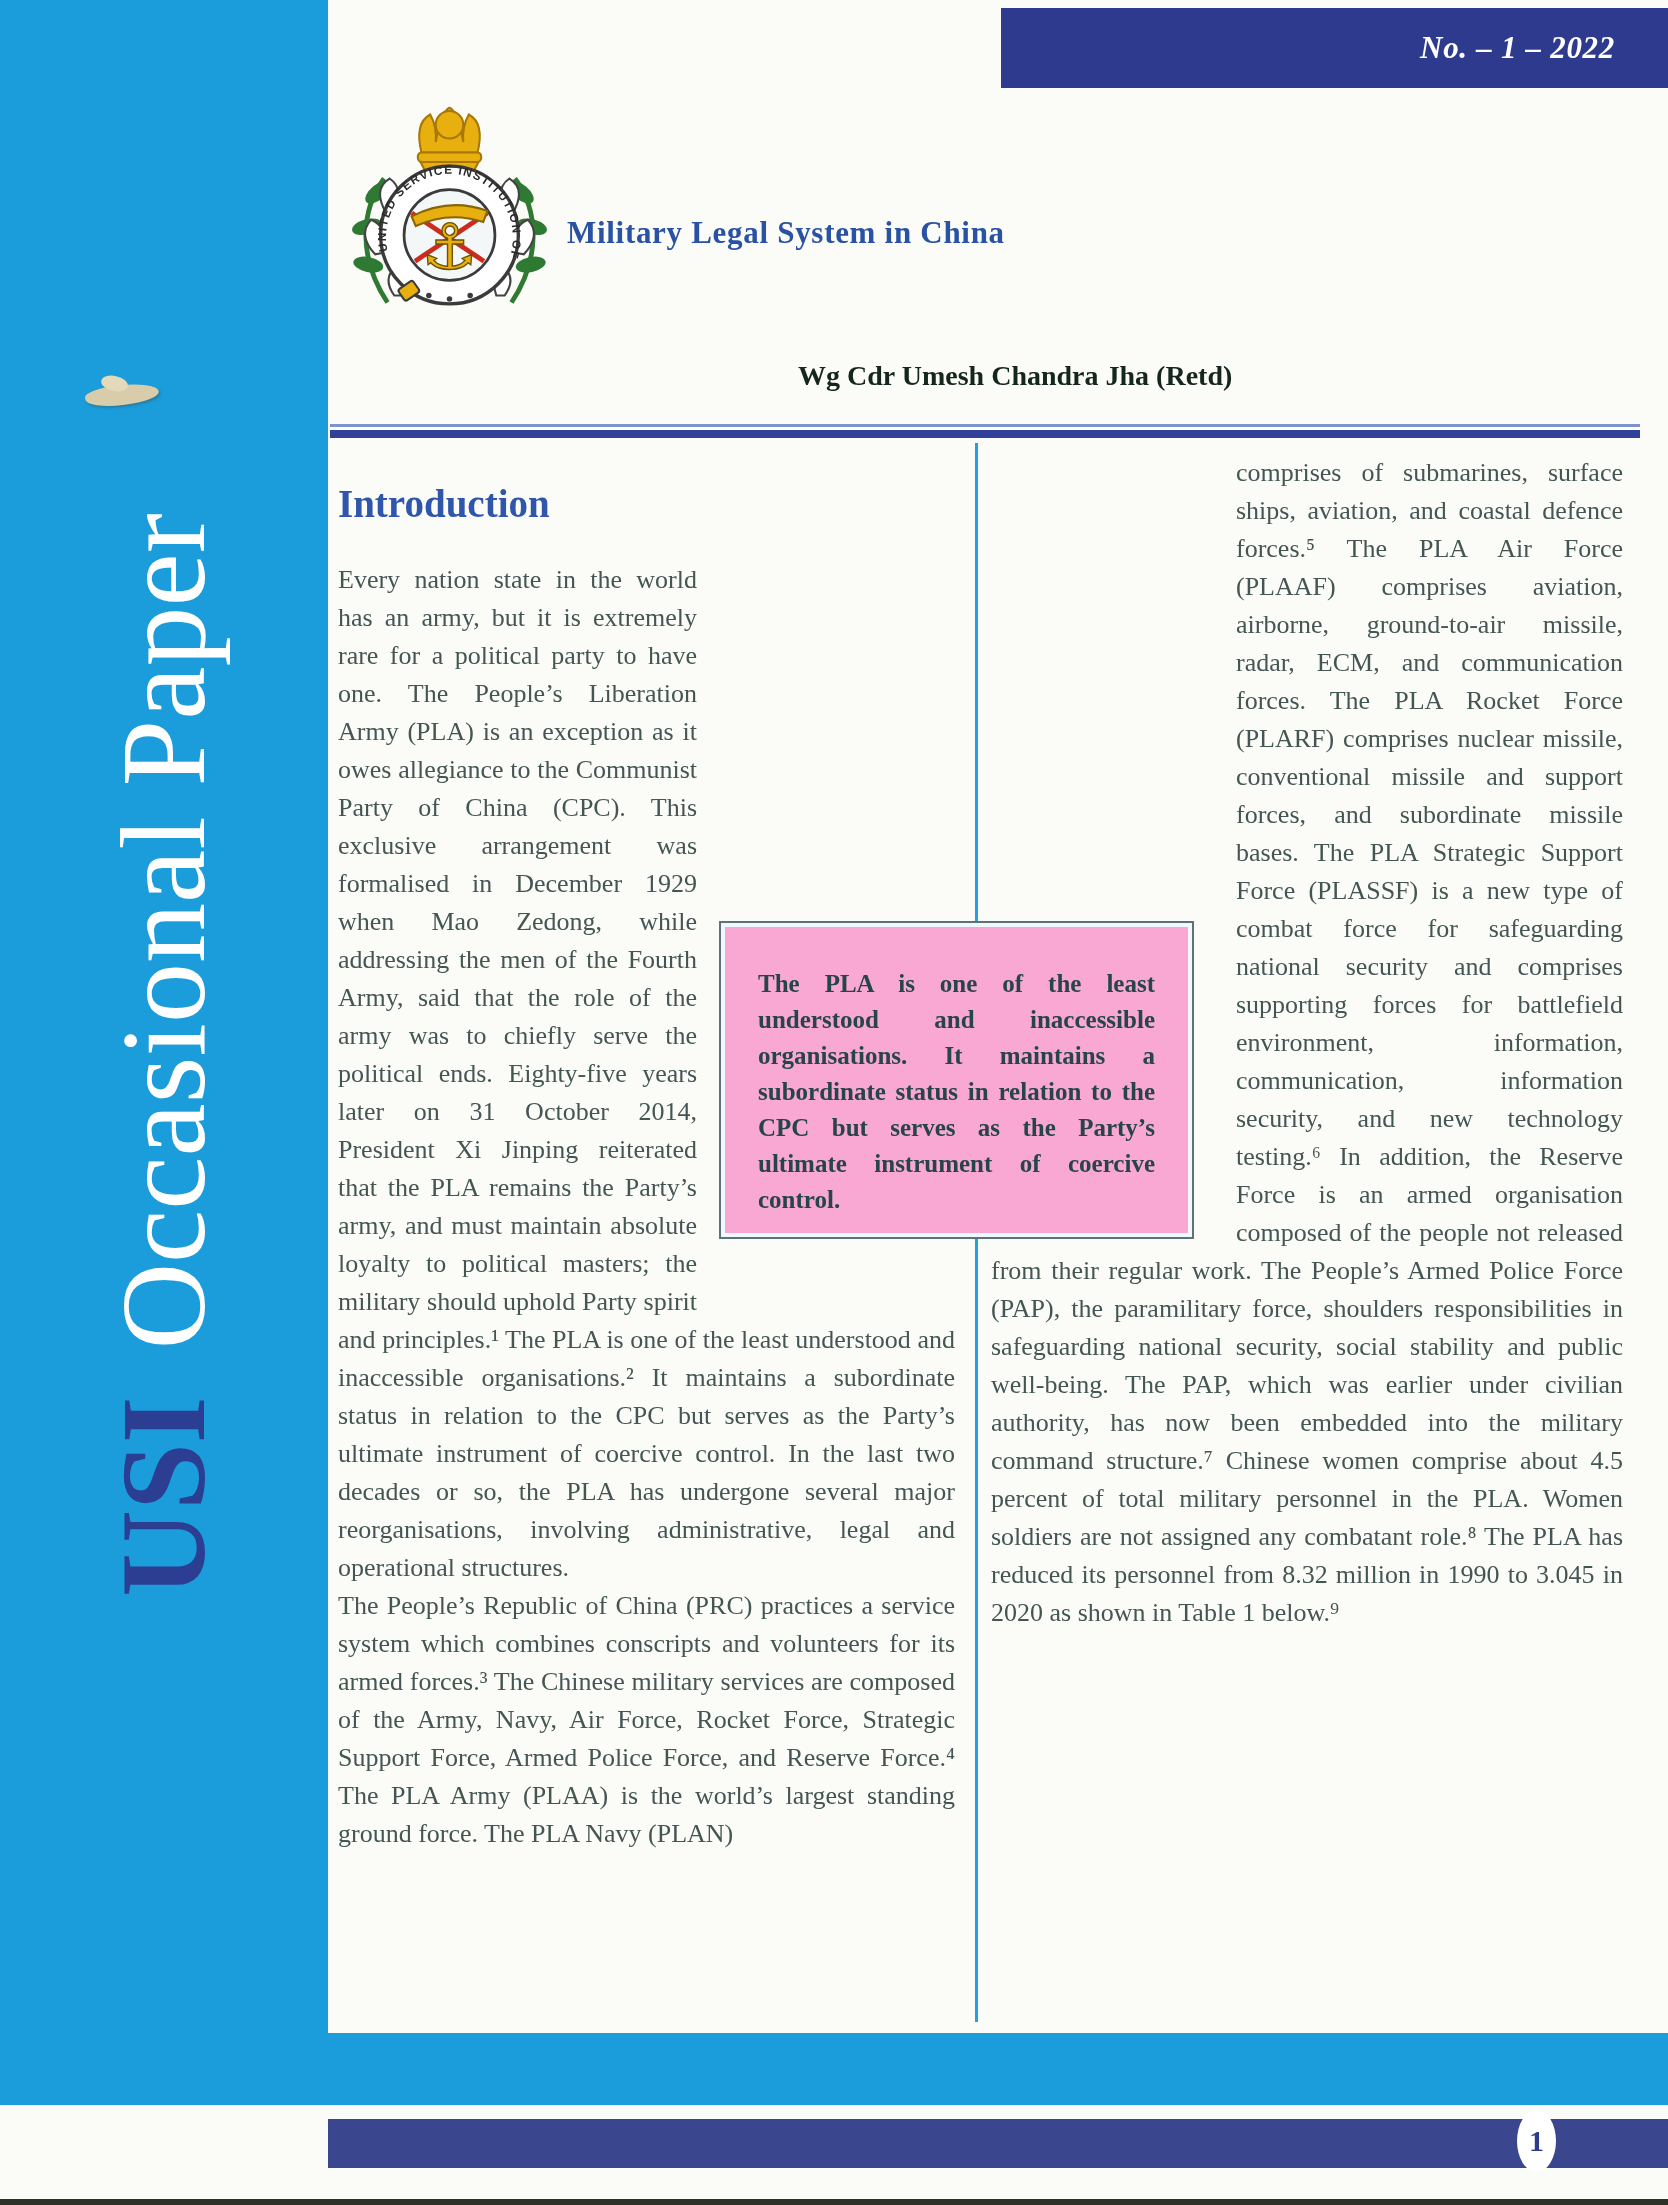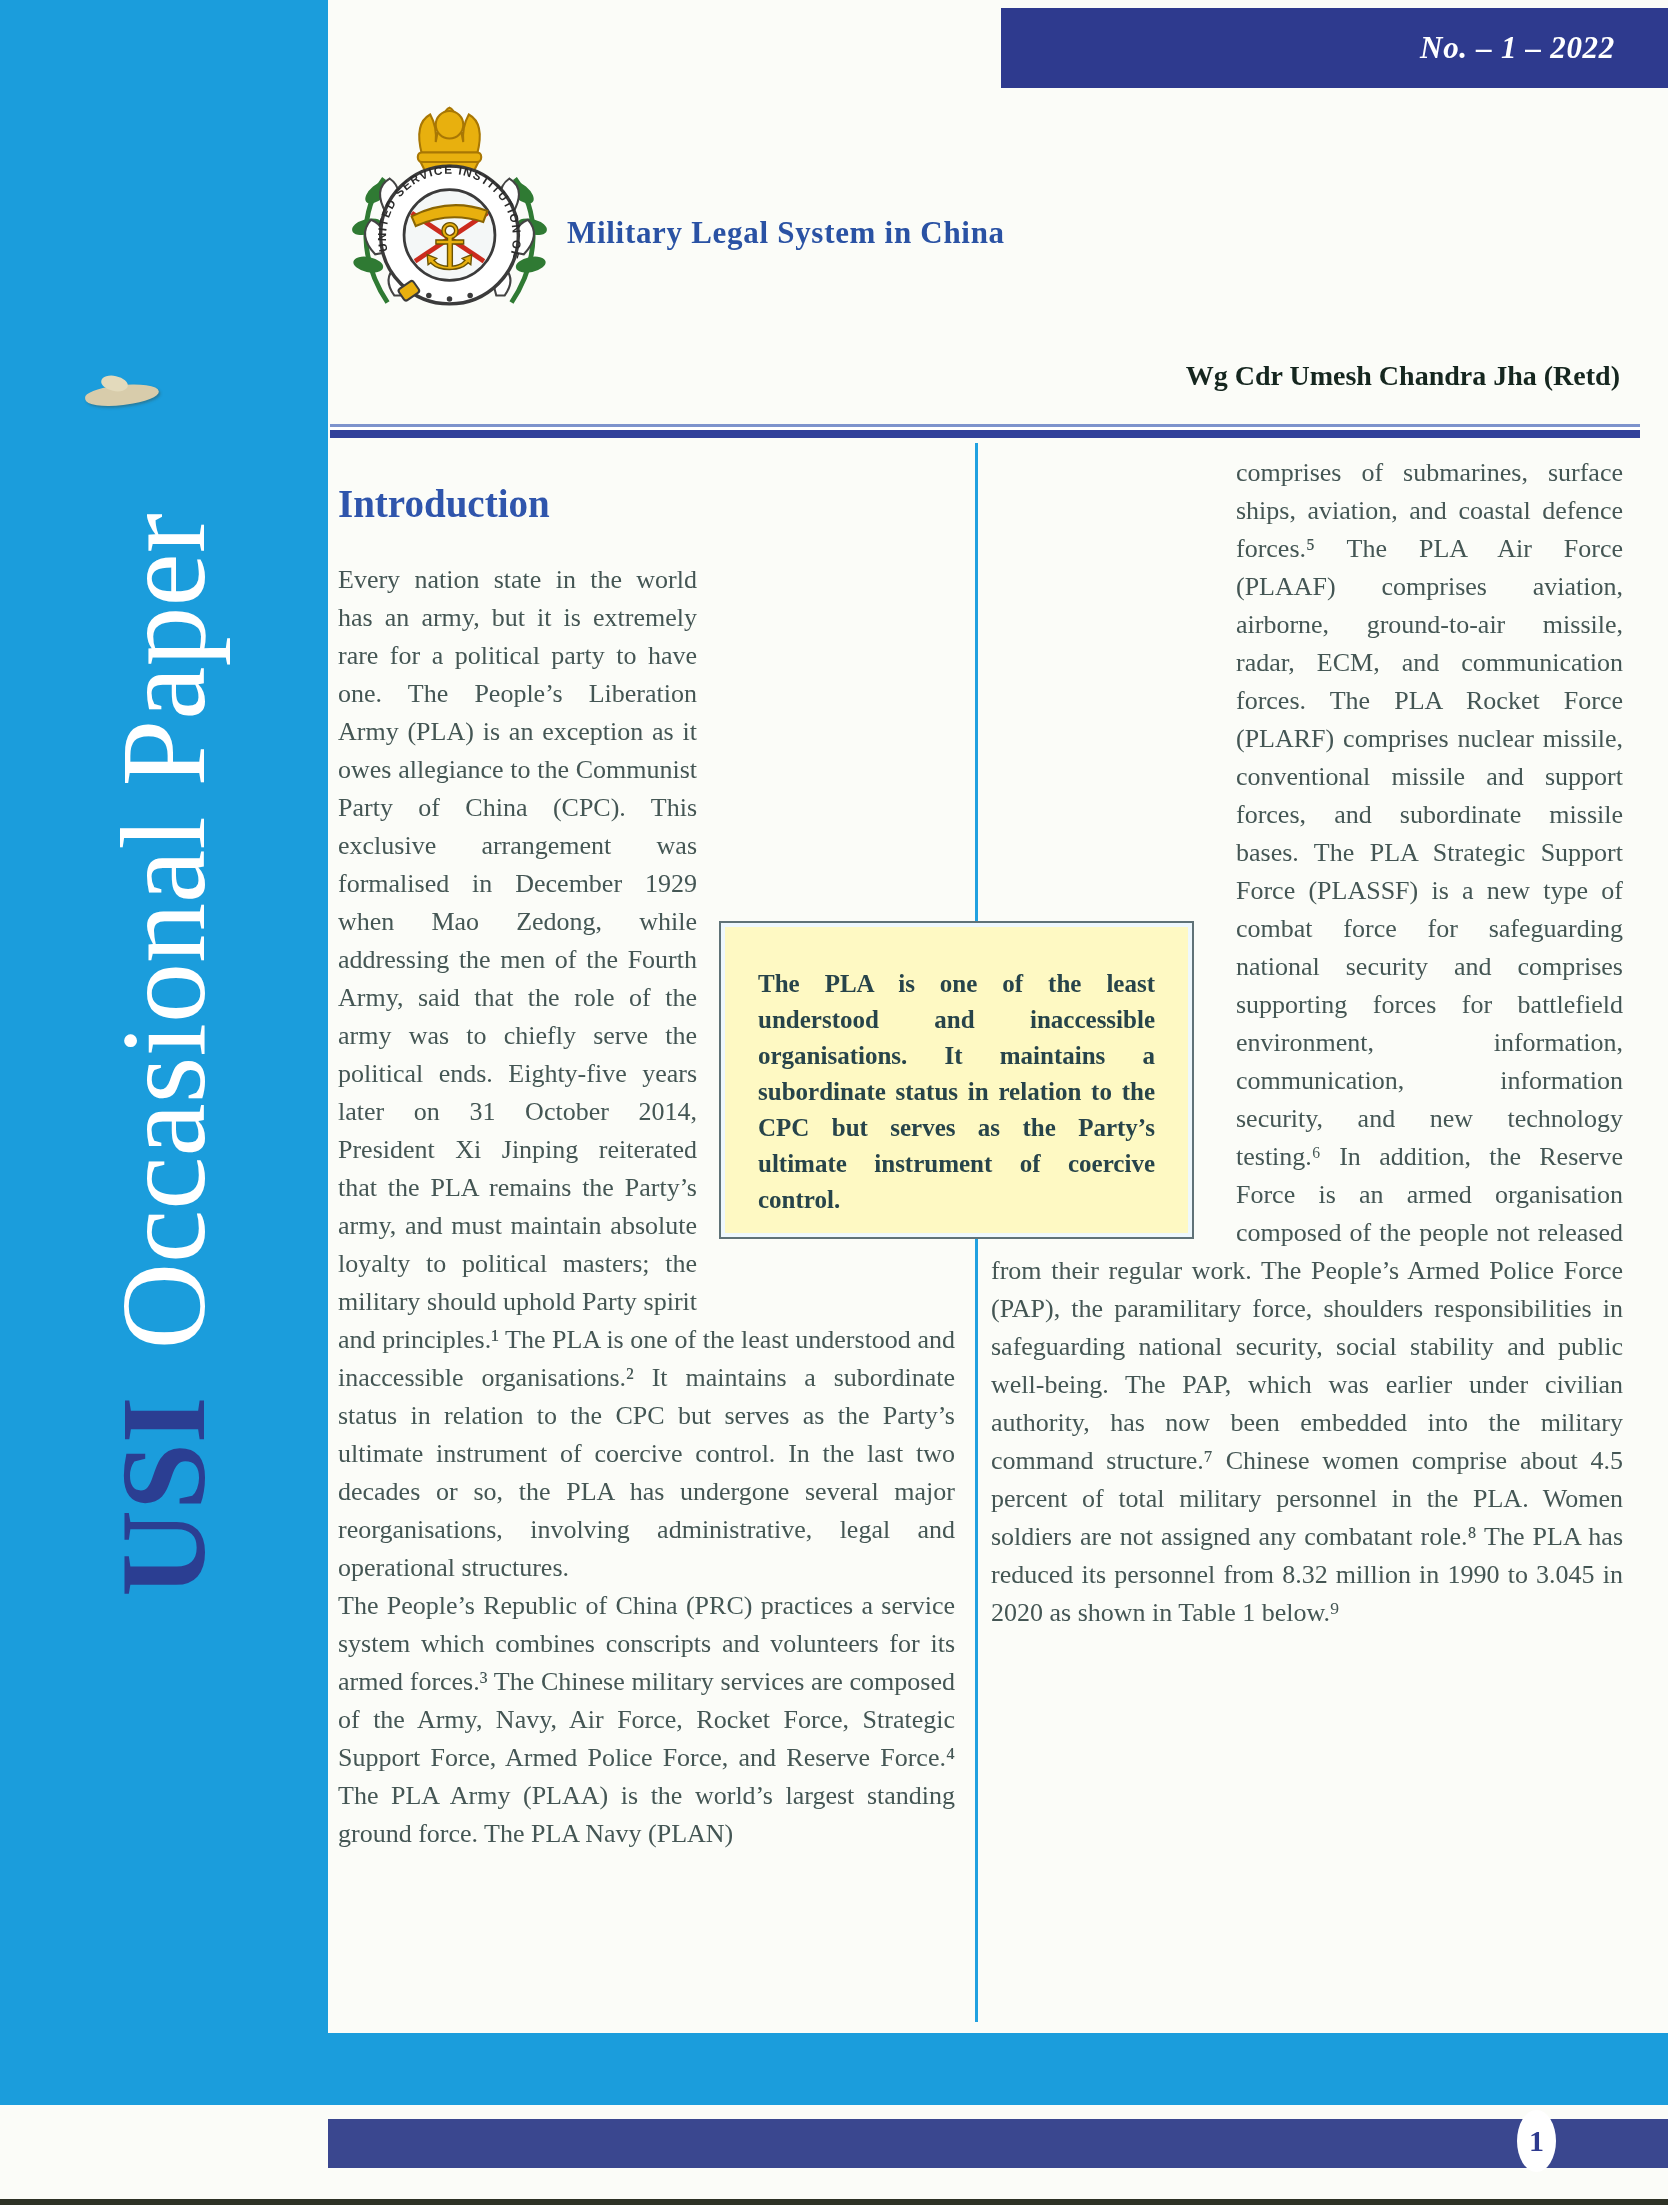--- a/index.html
+++ b/index.html
@@ -38,21 +38,21 @@
   .tape-speck2{
     position:absolute;left:101px;top:376px;width:27px;height:15px;background:#e3dabc;
     border-radius:50%;transform:rotate(12deg);
   }
   
   .doc-title{
     position:absolute;left:567px;top:215px;width:1055px;
     color:#2a52a4;font-size:31px;font-weight:700;letter-spacing:0.7px;
   }
   .author-line{
-    position:absolute;left:798px;top:360px;width:822px;text-align:right;
+    position:absolute;left:798px;top:360px;width:822px;
     color:#15261f;font-size:28px;font-weight:700;
   }
   .header-rule{
     position:absolute;left:330px;top:424px;width:1310px;height:13.5px;
     background:linear-gradient(#7d93cc 0 25%,#ffffff 25% 42%,#31409a 42% 100%);
   }
   .column-divider{position:absolute;left:975px;top:443px;width:3.4px;height:1579px;background:#21a1e0;}
   
   .col{position:absolute;color:#445654;font-size:26px;line-height:38px;text-align:justify;}
   .col-left{left:338px;top:468px;width:617px;margin-top:15px;}
@@ -61,21 +61,21 @@
     color:#2f55ac;font-size:39px;font-weight:700;line-height:1.1;
     margin:0 0 35px 0;text-align:left;
   }
   .section-heading.second{margin-top:60px;margin-bottom:39px;}
   .body-par{margin:0;}
   .float-spacer-right{float:right;width:258px;height:417px;margin-top:341px;}
   .float-spacer-left{float:left;width:245px;height:379px;margin-top:417px;}
   
   .pull-quote{
     position:absolute;left:719px;top:921px;width:475px;height:318px;z-index:5;
-    background:#fef9c3;border:2px solid #5f7277;box-shadow:inset 0 0 0 4px #eef8fd;
+    background:#f9a8d4;border:2px solid #5f7277;box-shadow:inset 0 0 0 4px #eef8fd;
     box-sizing:border-box;padding:43px 37px 0 37px;
     color:#27444a;font-size:25px;font-weight:700;line-height:36px;text-align:justify;
   }
   
   .page-number-oval{
     position:absolute;left:1517px;top:2110px;width:39px;height:62px;background:#ffffff;
     border-radius:50%;display:flex;align-items:center;justify-content:center;
     color:#2e3a8e;font-size:30px;font-weight:700;
   }
 </style>

